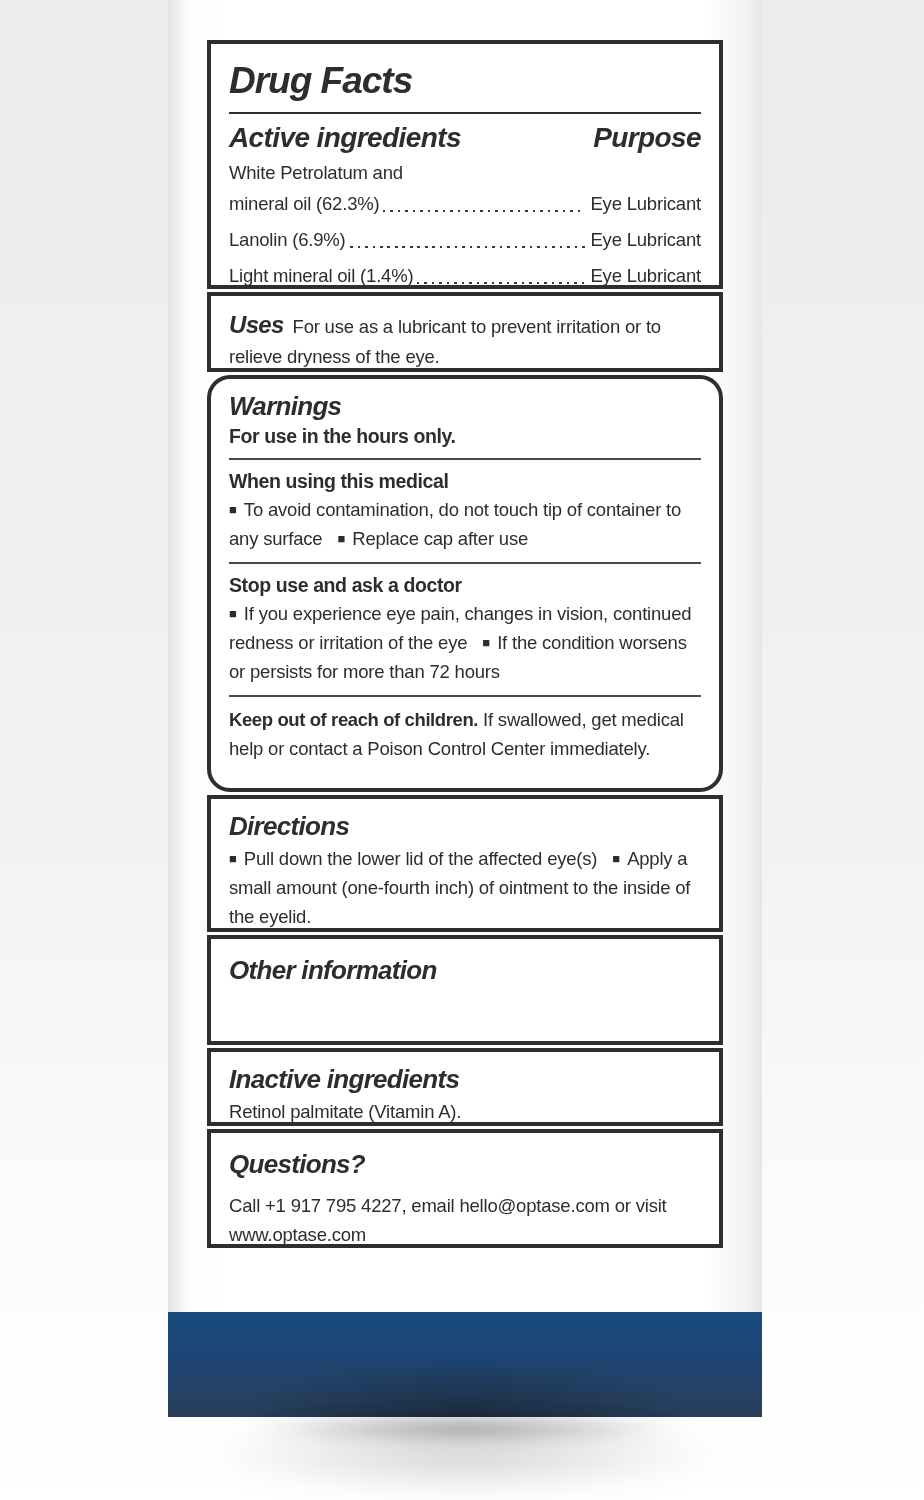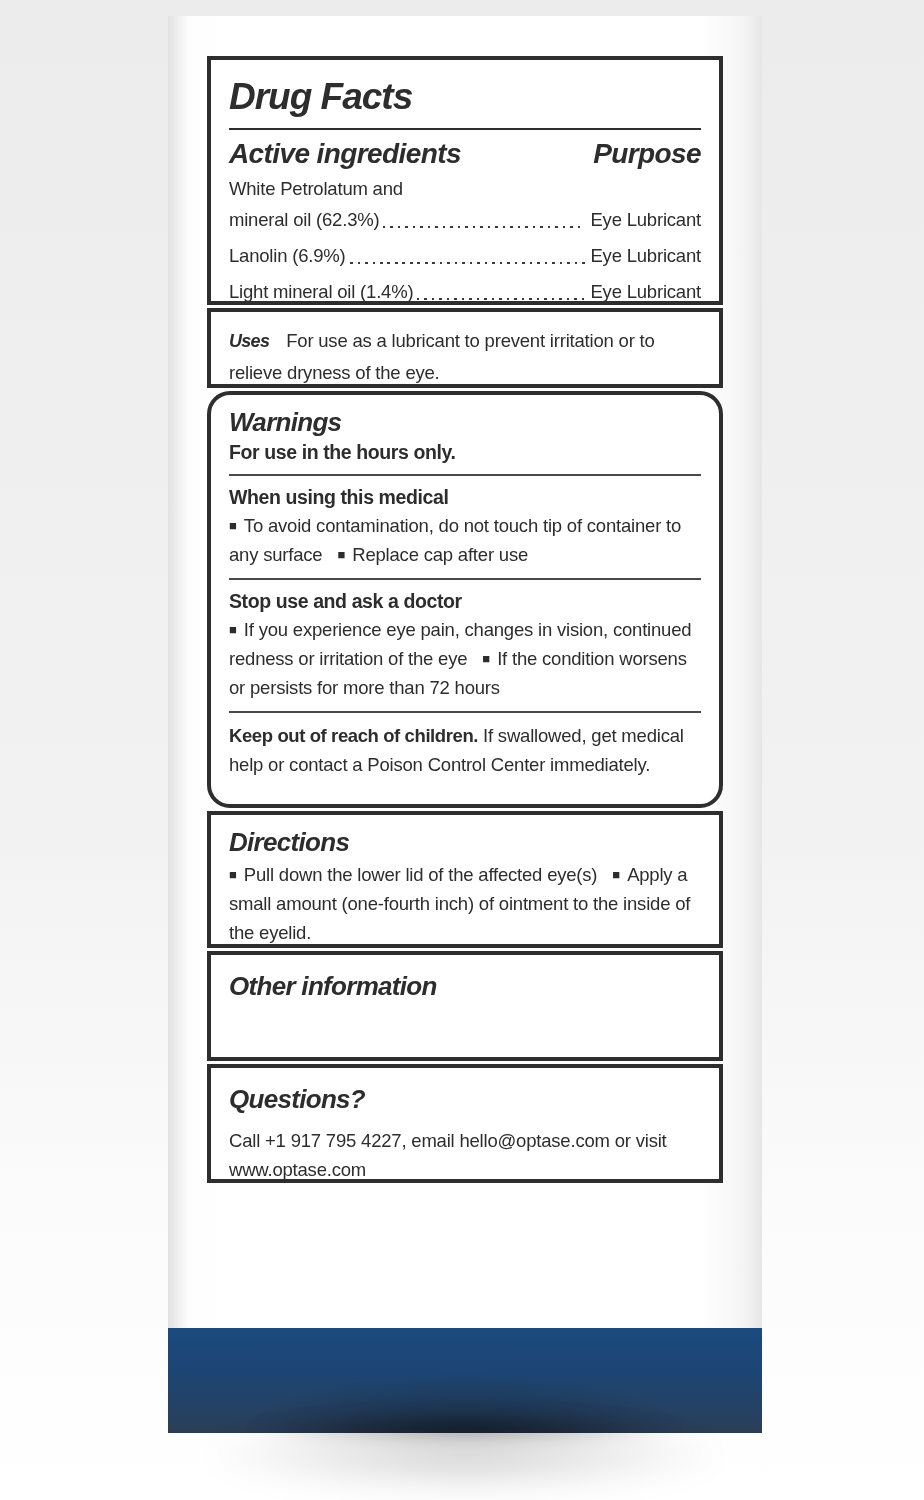--- a/index.html
+++ b/index.html
@@ -2,21 +2,21 @@
 <html><head>
 <meta charset="utf-8">
 <style>
   html,body{margin:0;padding:0;}
   body{
     width:924px;height:1500px;position:relative;overflow:hidden;
     font-family:"Liberation Sans","DejaVu Sans",sans-serif;
     background:linear-gradient(180deg,#ececec 0%,#f2f2f2 55%,#fbfbfb 80%,#ffffff 100%);
   }
   .package{
-    position:absolute;left:168px;top:16px;width:594px;height:1417px;
+    position:absolute;left:168px;top:0;width:594px;height:1417px;
     background:linear-gradient(90deg,#e2e2e2 0%,#fdfdfd 3.5%,#ffffff 10%,#ffffff 90%,#f4f4f4 97%,#e6e6e6 100%);
   }
   .shadow-tight{
     position:absolute;left:150px;top:1408px;width:630px;height:40px;
     background:radial-gradient(50% 50% at 50% 50%,rgba(0,0,0,.38),rgba(0,0,0,0) 70%);
     filter:blur(8px);
   }
   .shadow-wide{
     position:absolute;left:90px;top:1400px;width:750px;height:110px;
     background:radial-gradient(50% 50% at 50% 50%,rgba(0,0,0,.18),rgba(0,0,0,0) 70%);
@@ -59,21 +59,21 @@
   .ing-name{white-space:nowrap;}
   .ing-purpose{white-space:nowrap;}
   .leader{
     flex:1;height:2.5px;align-self:flex-end;margin:0 5px 6px 4px;
     background:repeating-linear-gradient(90deg,#3a3a3a 0 2.5px,transparent 2.5px 7.5px);
   }
   .sec-head{
     font-size:26px;font-weight:bold;font-style:italic;letter-spacing:-0.7px;
     margin:2px 0 0 0;line-height:34px;
   }
-  .sec-head.inline{display:inline;margin-right:12px;font-size:18px;}
+  .sec-head.inline{display:inline;margin-right:4px;font-size:24px;}
   .subhead{font-size:19.5px;font-weight:bold;line-height:26px;letter-spacing:-0.4px;}
   .para{font-size:18.5px;line-height:29px;margin:1px 0 0 0;}
   .sq{
     font-size:13px;vertical-align:2px;margin-right:7px;color:#2d2d2d;
     font-style:normal;letter-spacing:0;
   }
   .bit{margin-right:10px;}
   .bit:last-child{margin-right:0;}
   .bold-lead{font-weight:bold;letter-spacing:-0.4px;}
   .mt6{margin-top:6px;}
@@ -145,20 +145,24 @@
       <p class="para">
         <span class="bit"><span class="sq">■</span><span>Pull down the lower lid of the affected eye(s)</span></span>
         <span class="bit"><span class="sq">■</span><span>Apply a small amount (one-fourth inch) of ointment to the inside of the eyelid.</span></span>
       </p>
     </div>
 
     <div class="box b5">
       <div class="sec-head mt6">Other information</div>
     </div>
 
+    <div class="box b6">
+      <div class="sec-head">Inactive ingredients</div>
+      <div class="para">Retinol palmitate (Vitamin A).</div>
+    </div>
 
     <div class="box b7">
       <div class="sec-head mt6">Questions?</div>
       <div class="para mt10">Call +1 917 795 4227, email hello@optase.com or visit www.optase.com</div>
     </div>
 
   </div>
 
   <div class="blue-band"></div>
 </div>

